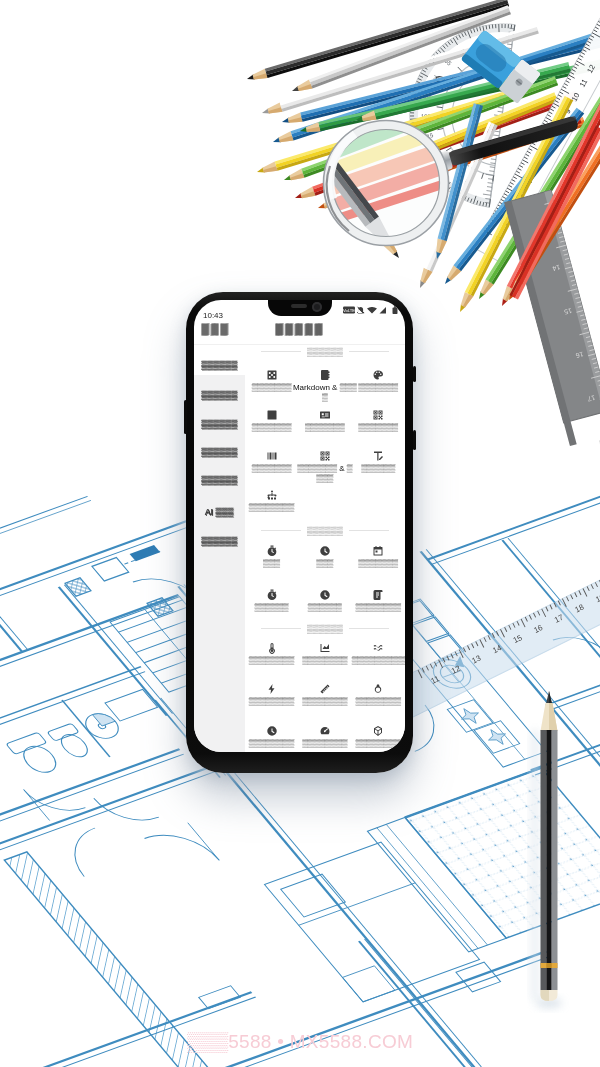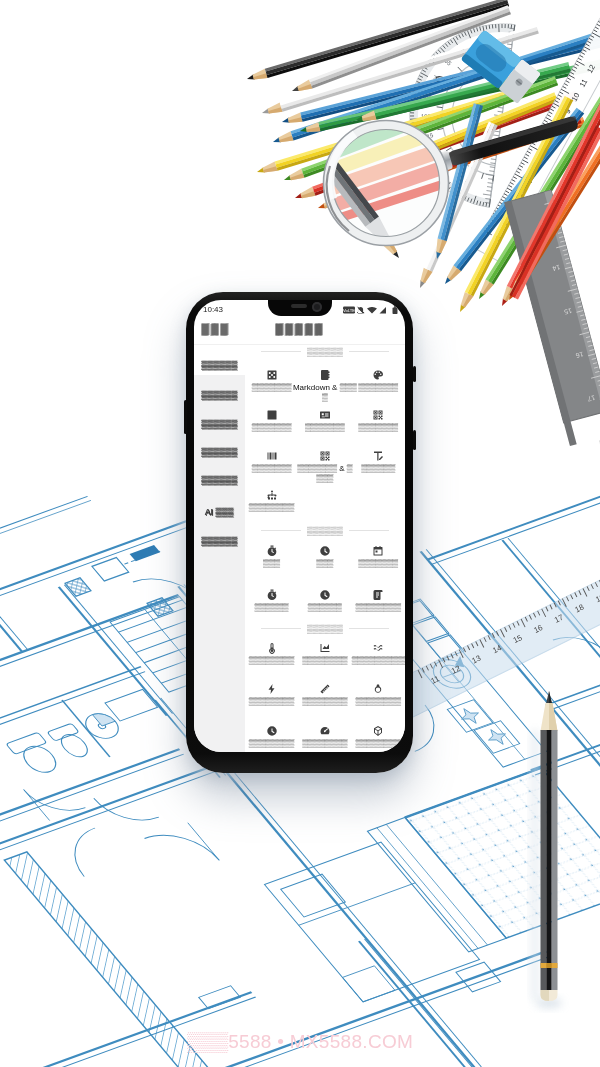--- a/index.html
+++ b/index.html
@@ -893,21 +893,21 @@
 <div class="abs" style="right:-2.5px;top:138px;width:3px;height:20px;background:#0a0a0a;border-radius:2px"></div>
 
 <div id="screen">
 
 <div class="abs" style="left:73.5px;top:0;width:64px;height:16px;background:#070707;border-radius:0 0 13px 13px"></div>
 
 <div class="abs" style="left:97px;top:3.5px;width:16px;height:4.5px;background:#2c2c2c;border-radius:3px"></div>
 
 <div class="abs" style="left:118px;top:1.5px;width:10px;height:10px;background:#1c1c1e;border-radius:50%;box-shadow:inset 0 0 0 2px #2e2e30"></div>
 
-<div class="abs" style="left:9px;top:5px;font-size:8px;color:#1b1b1b">10:43</div>
+<div class="abs" style="left:9px;top:11px;font-size:8px;color:#1b1b1b">10:43</div>
 
 <svg class="abs" style="right:4px;top:4.5px" width="58" height="10" viewBox="0 0 58 10">
 <rect x="0" y="1.5" width="12" height="7" rx="1.2" fill="#3c3c3c"></rect>
         <text x="6" y="7" font-size="4.2" fill="#fff" text-anchor="middle" font-family="Liberation Sans">VoLTE</text>
 <path d="M17.5 2a2.6 2.6 0 012.6 2.6V7h1v1h-7V7h1V4.6A2.6 2.6 0 0117.5 2zm-2.6 6.6h5.2L15 3.4z" fill="#3c3c3c"></path>
         <line x1="14.6" y1="1.8" x2="20.6" y2="8.4" stroke="#3c3c3c" stroke-width="1"></line>
 <path d="M29 8.5L24 3.6A7.5 7.5 0 0129 2a7.5 7.5 0 015 1.6z" fill="#3c3c3c"></path>
 <path d="M43 8.5h-6.5L43 2z" fill="#3c3c3c"></path>
 <rect x="49.5" y="2.6" width="5" height="6.4" rx="0.8" fill="#3c3c3c"></rect>
         <rect x="51" y="1.2" width="2" height="1.6" fill="#3c3c3c"></rect>

